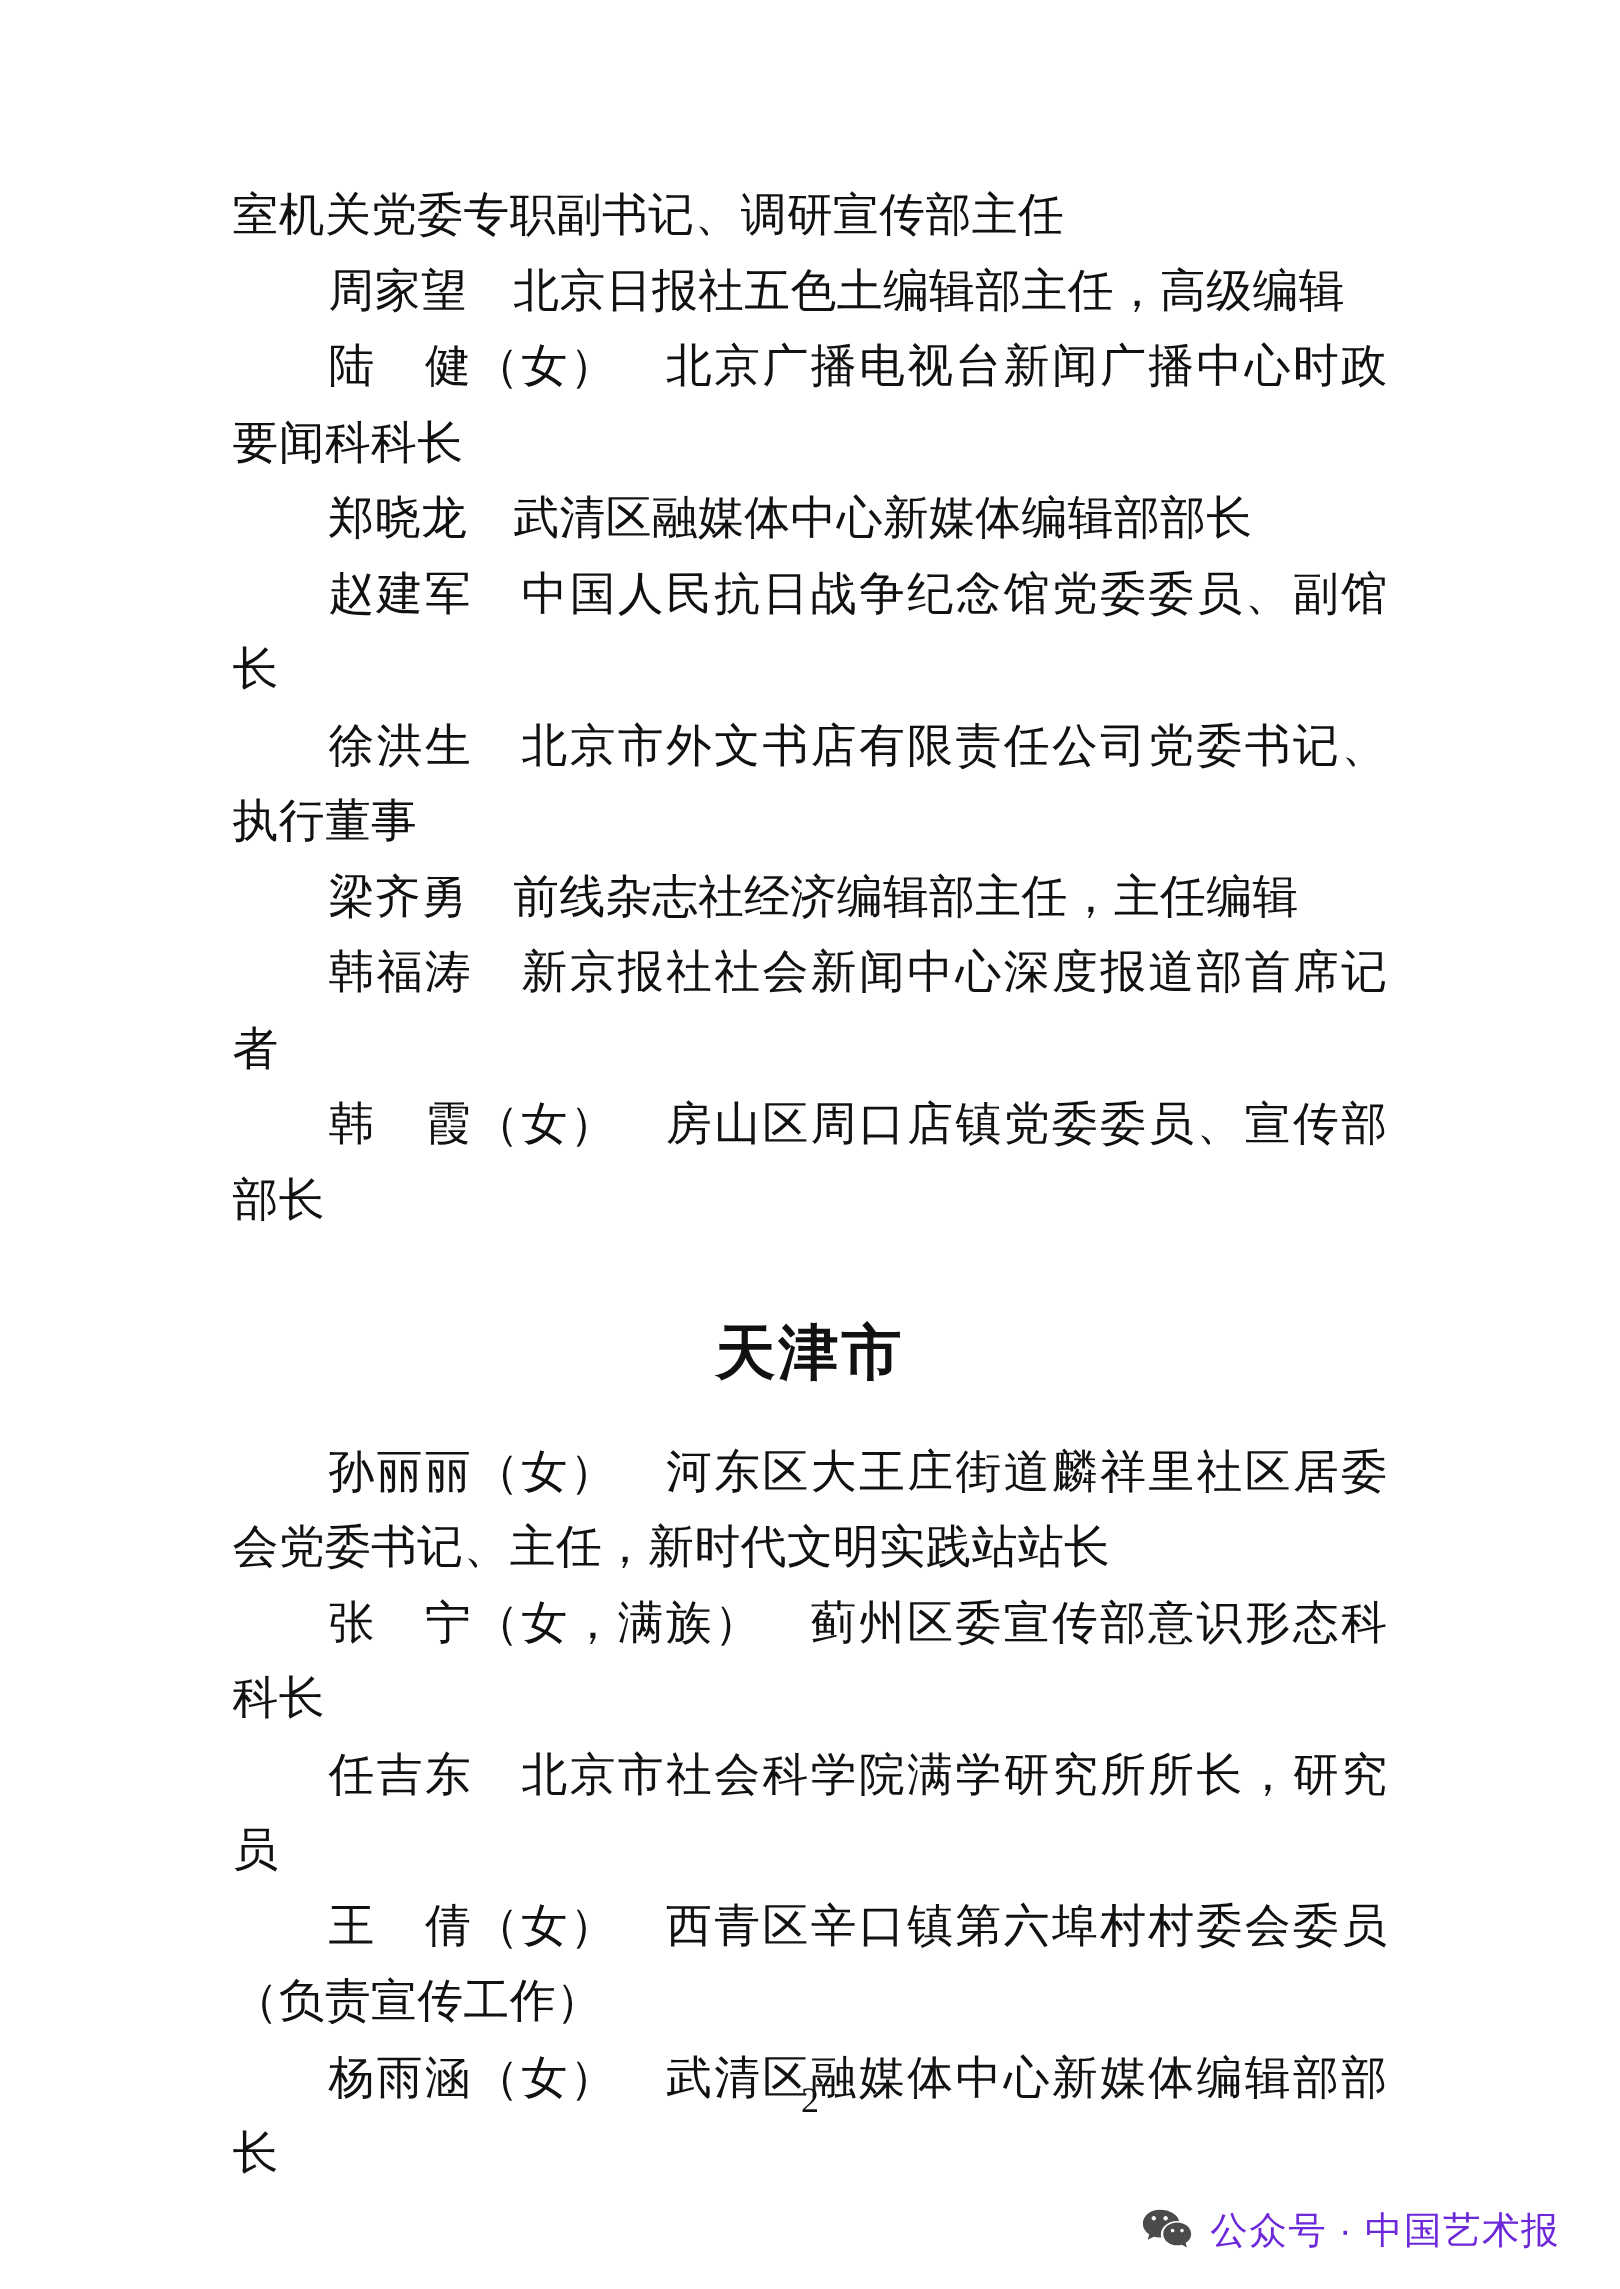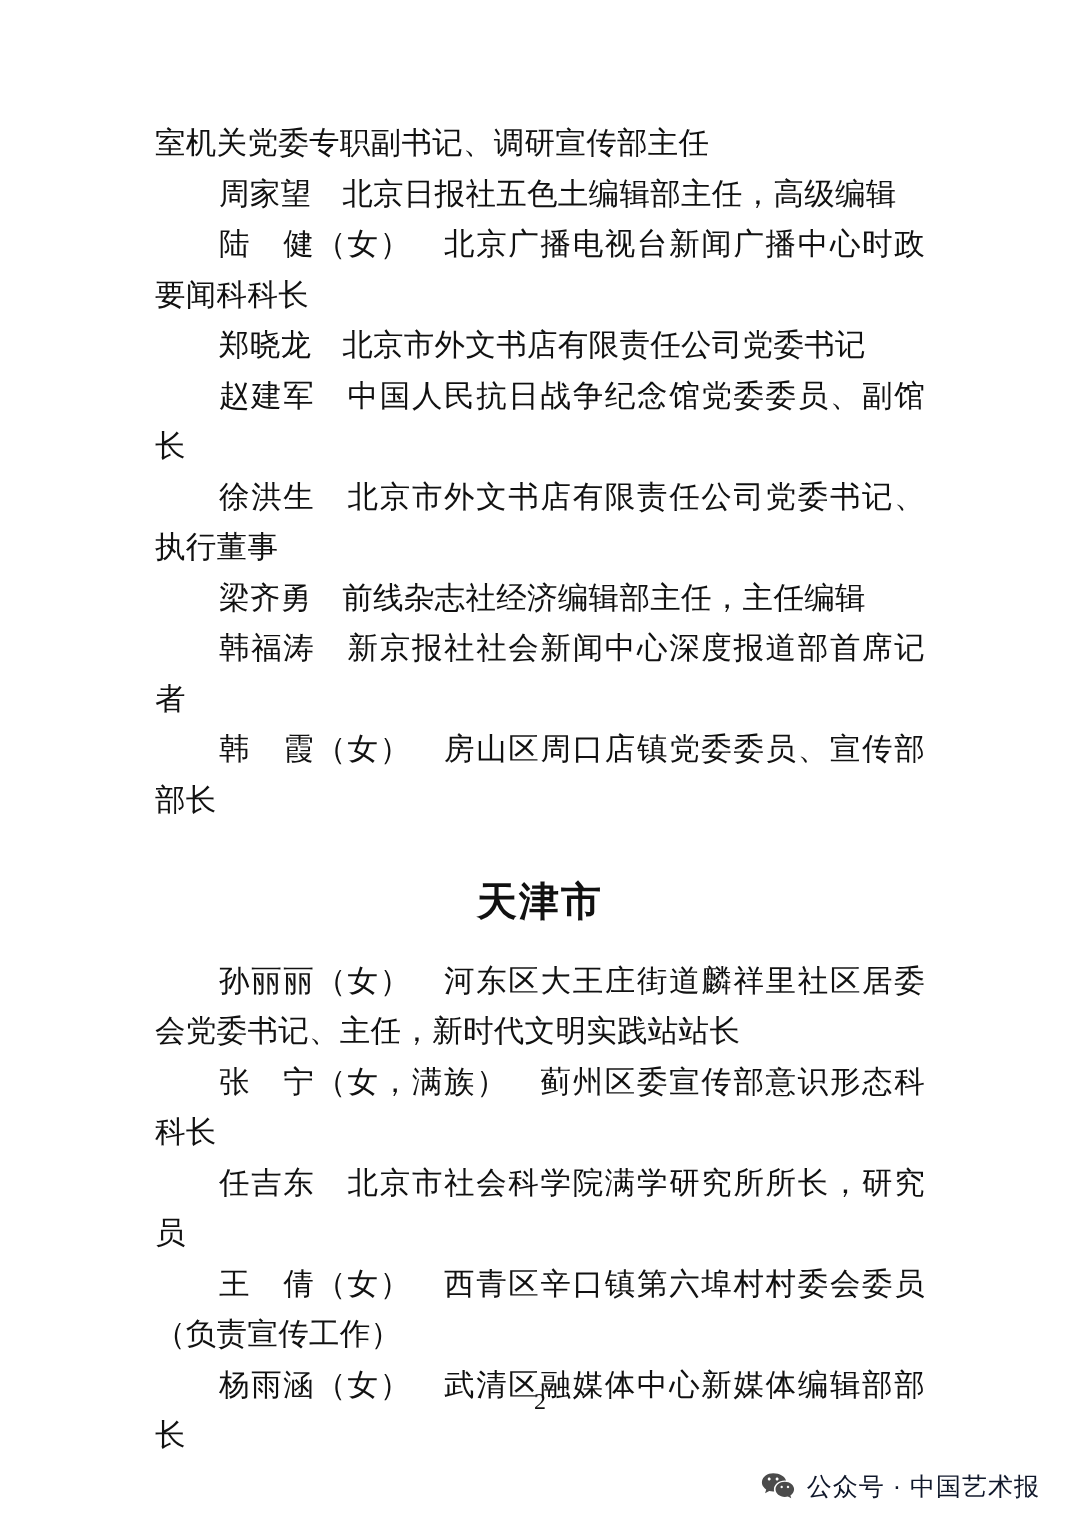--- a/index.html
+++ b/index.html
@@ -61,21 +61,21 @@
     color: #111;
     font-family: "Liberation Serif", serif;
   }
   .footer-brand {
     position: absolute;
     right: 40px;
     top: 1470px;
     display: flex;
     align-items: center;
     gap: 12px;
-    color: #0f172a;
+    color: #6d28d9;
     font-size: 25px;
     font-family: "Liberation Sans", sans-serif;
     letter-spacing: 1px;
   }
   .wechat-icon {
     width: 34px;
     height: 29px;
     position: relative;
     display: inline-block;
   }
@@ -85,21 +85,21 @@
 </head>
 <body>
 
 <div class="page">
   <div class="doc-body">
 
     <p class="para">室机关党委专职副书记、调研宣传部主任</p>
 
     <p class="para indent">周家望　北京日报社五色土编辑部主任，高级编辑</p>
     <p class="para indent">陆　健（女）　北京广播电视台新闻广播中心时政要闻科科长</p>
-    <p class="para indent">郑晓龙　北京市外文书店有限责任公司党委书记</p>
+    <p class="para indent">郑晓龙　武清区融媒体中心新媒体编辑部部长</p>
     <p class="para indent">赵建军　中国人民抗日战争纪念馆党委委员、副馆长</p>
     <p class="para indent">徐洪生　北京市外文书店有限责任公司党委书记、执行董事</p>
     <p class="para indent">梁齐勇　前线杂志社经济编辑部主任，主任编辑</p>
     <p class="para indent">韩福涛　新京报社社会新闻中心深度报道部首席记者</p>
     <p class="para indent">韩　霞（女）　房山区周口店镇党委委员、宣传部部长</p>
 
     <div class="spacer-big"></div>
 
     <p class="section-title">天津市</p>
 

